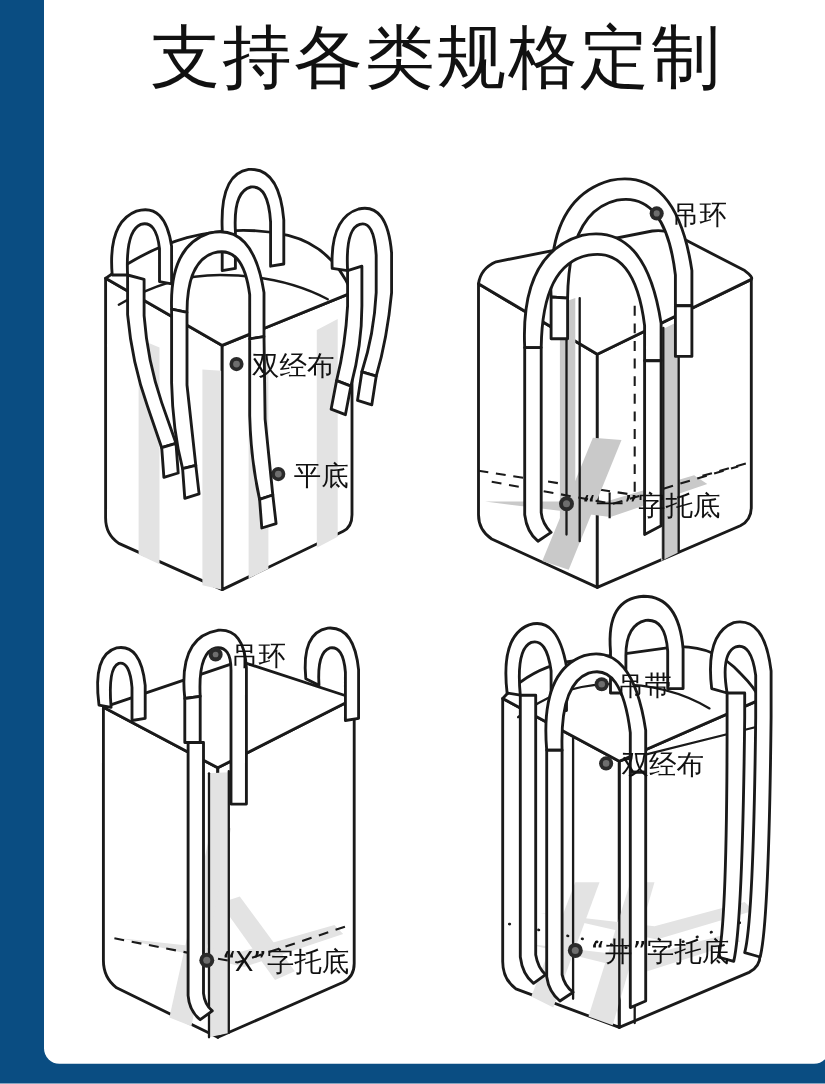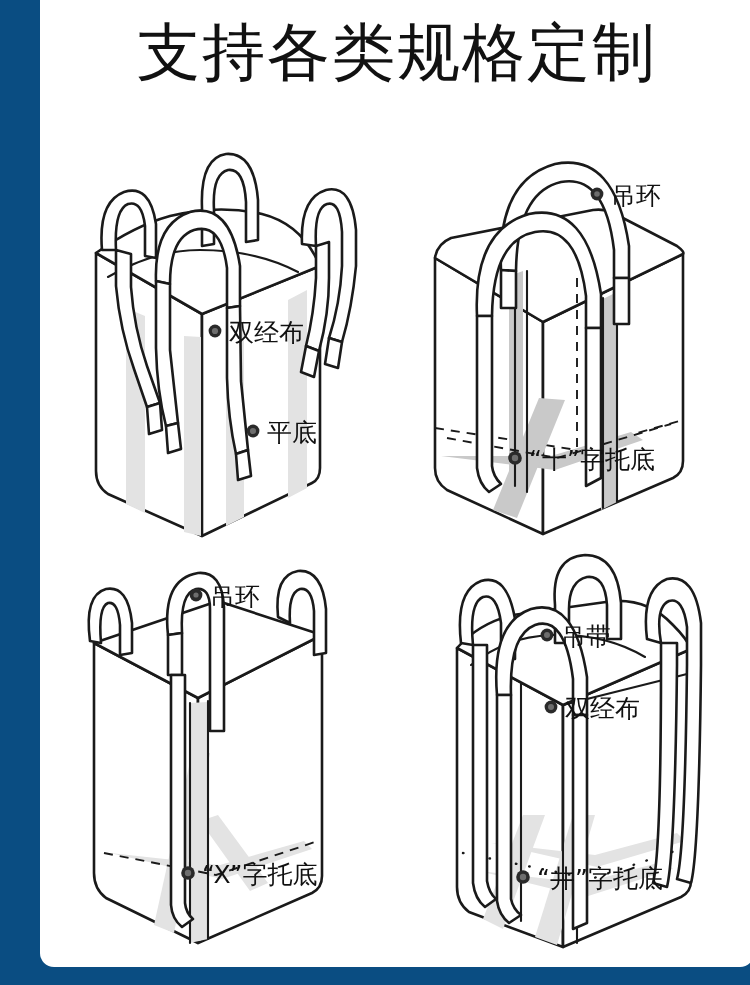--- a/index.html
+++ b/index.html
@@ -33,21 +33,21 @@
   }
   .grid{
     position:absolute;
     left:0; top:128px; width:714px; height:830px;
   }
   .cell{ position:absolute; }
   .cell svg{ display:block; }
   #cell-tl{ left:10px;  top:10px;  }
   #cell-tr{ left:365px; top:10px;  }
   #cell-bl{ left:10px;  top:425px; }
-  #cell-br{ left:365px; top:425px; }
+  #cell-br{ left:365px; top:412px; }
   .ink-thin{ fill:none; stroke:#1a1a1a; stroke-width:2.1; stroke-linejoin:round; stroke-linecap:round; }
   .ink-fill{ fill:#ffffff; stroke:#1a1a1a; stroke-width:2.6; stroke-linejoin:round; stroke-linecap:round; }
   .dash{ fill:none; stroke:#1a1a1a; stroke-width:1.9; stroke-dasharray:9 7; stroke-linecap:butt; }
   .dot-line{ fill:none; stroke:#1a1a1a; stroke-width:2.4; stroke-dasharray:0.5 13; stroke-linecap:round; }
   .band-soft{ fill:#e3e3e3; }
   .band-mid{ fill:#c9c9c9; }
 
   .lbl{
     font-family:"DejaVu Sans","Liberation Sans",sans-serif;
     font-size:25px; fill:#111111; font-weight:400;

